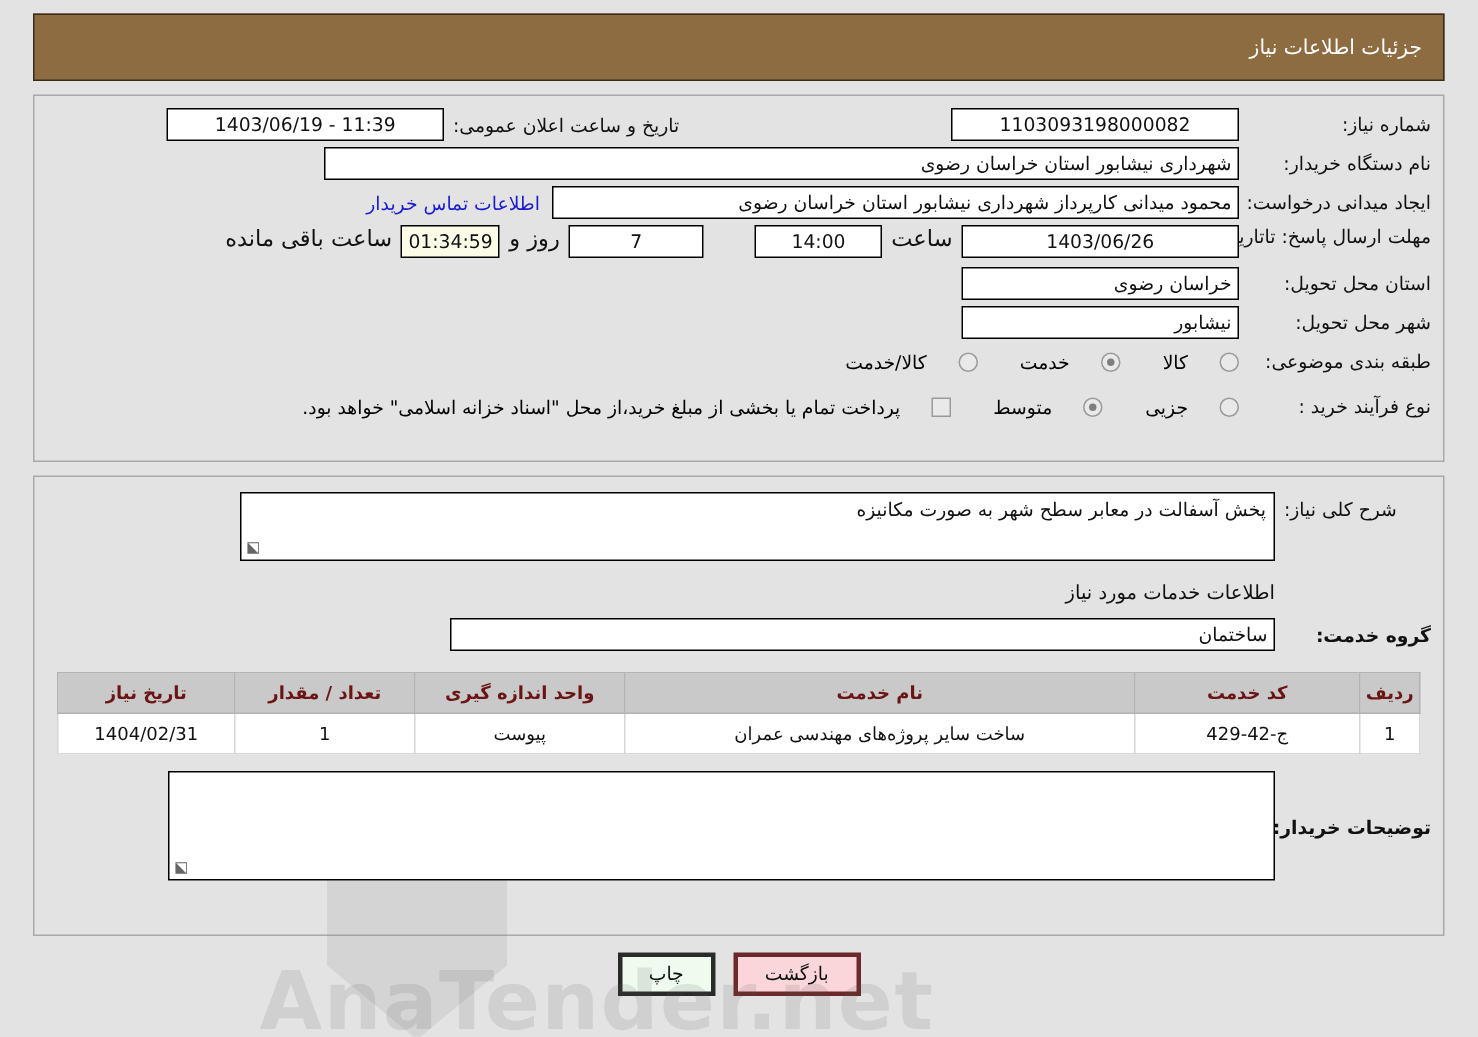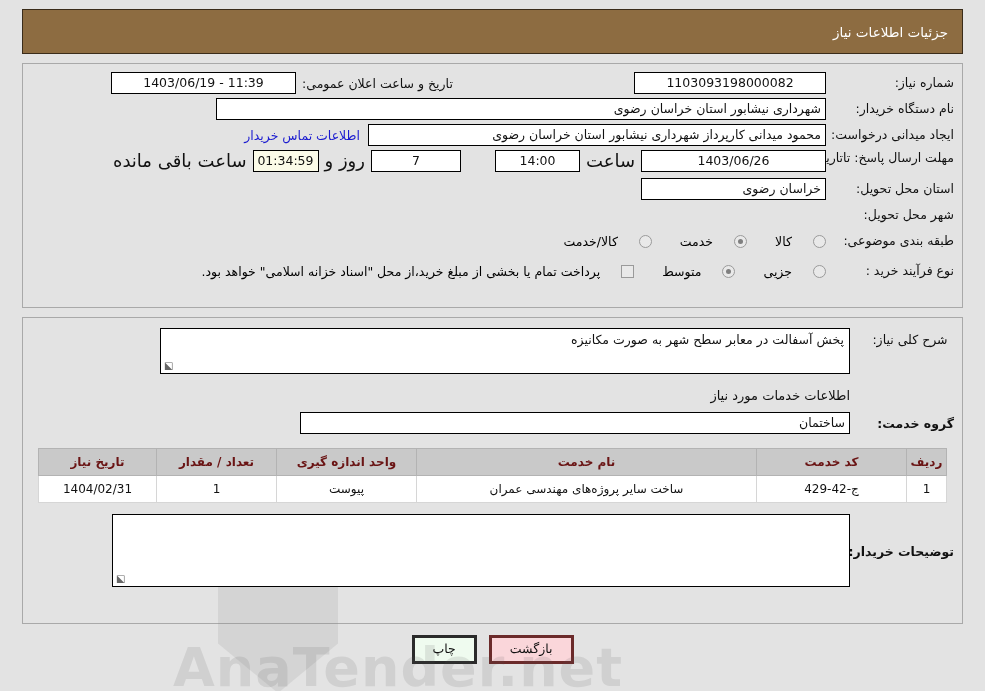--- a/index.html
+++ b/index.html
@@ -76,21 +76,21 @@
     padding: 0 4px;
     overflow: hidden;
     white-space: nowrap;
     flex: 0 0 auto;
   }
   .fld-center { text-align: center; }
   .fld-right  { text-align: right; }
   .fld-cream { background: #fbfbe8; }
 
   .mini-lbl {
-    font-size: 18px;
+    font-size: 15px;
     color: #111;
     padding: 0 6px;
     white-space: nowrap;
   }
 
   .link {
     color: #1a1ad0;
     font-size: 12.5px;
     white-space: nowrap;
     cursor: pointer;
@@ -270,20 +270,21 @@
     <span class="mini-lbl">ساعت باقی مانده</span>
   </div>
 
   <div class="row">
     <div class="lbl lbl-col">استان محل تحویل:</div>
     <div class="fld fld-right" style="width:185px">خراسان رضوی</div>
   </div>
 
   <div class="row">
     <div class="lbl lbl-col">شهر محل تحویل:</div>
+    <div class="fld fld-right" style="width:185px">نیشابور</div>
   </div>
 
   <div class="row" style="margin-bottom:8px">
     <div class="lbl lbl-col">طبقه بندی موضوعی:</div>
     <label class="radio-opt">
       <span class="radio"></span>
       <span>کالا</span>
     </label>
     <label class="radio-opt">
       <span class="radio on"></span>
@@ -312,21 +313,21 @@
   </div>
 
 </div>
 
 <div class="panel panel-mid">
 
   <div class="wm wm-shield"></div>
   <div class="wm wm-text">AnaTender.net</div>
 
   <div class="row" style="align-items:flex-start">
-    <div class="lbl" style="width:104px;padding-left:16px;padding-top:4px;text-align:center">شرح کلی نیاز:</div>
+    <div class="lbl" style="width:104px;padding-left:6px;padding-top:4px;text-align:left">شرح کلی نیاز:</div>
     <div class="ta" style="width:690px;height:46px">
       <span>پخش آسفالت در معابر سطح شهر به صورت مکانیزه</span>
       <span class="grip">◪</span>
     </div>
   </div>
 
   <div style="height:34px;display:flex;align-items:center">
     <div class="sec-head">اطلاعات خدمات مورد نیاز</div>
   </div>
 

